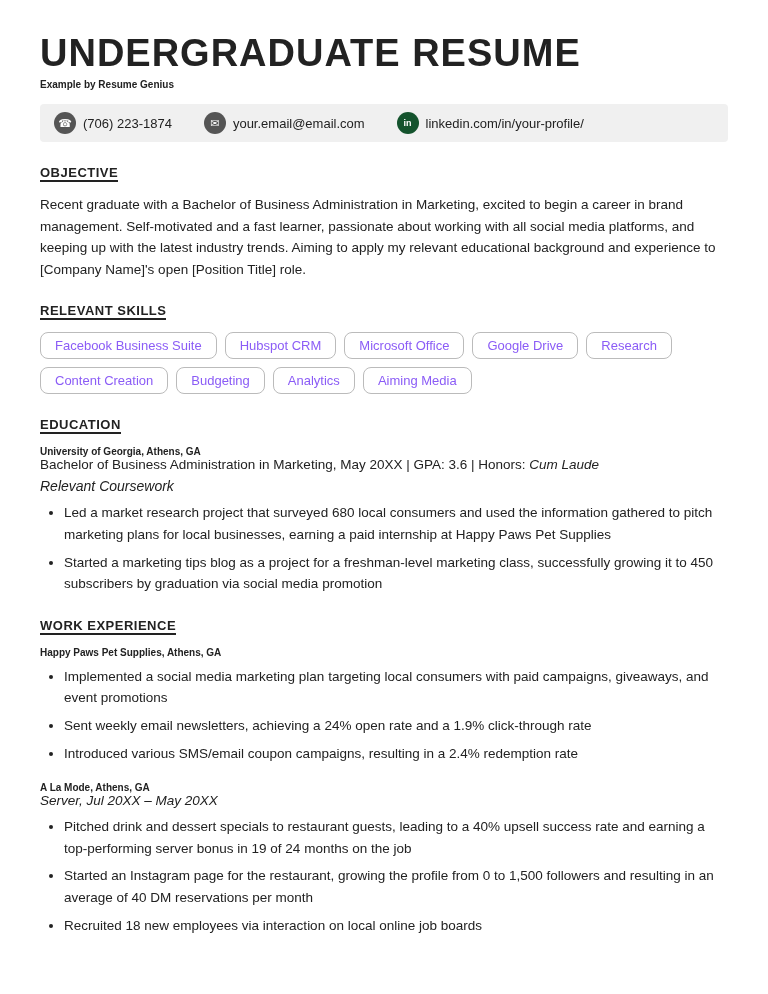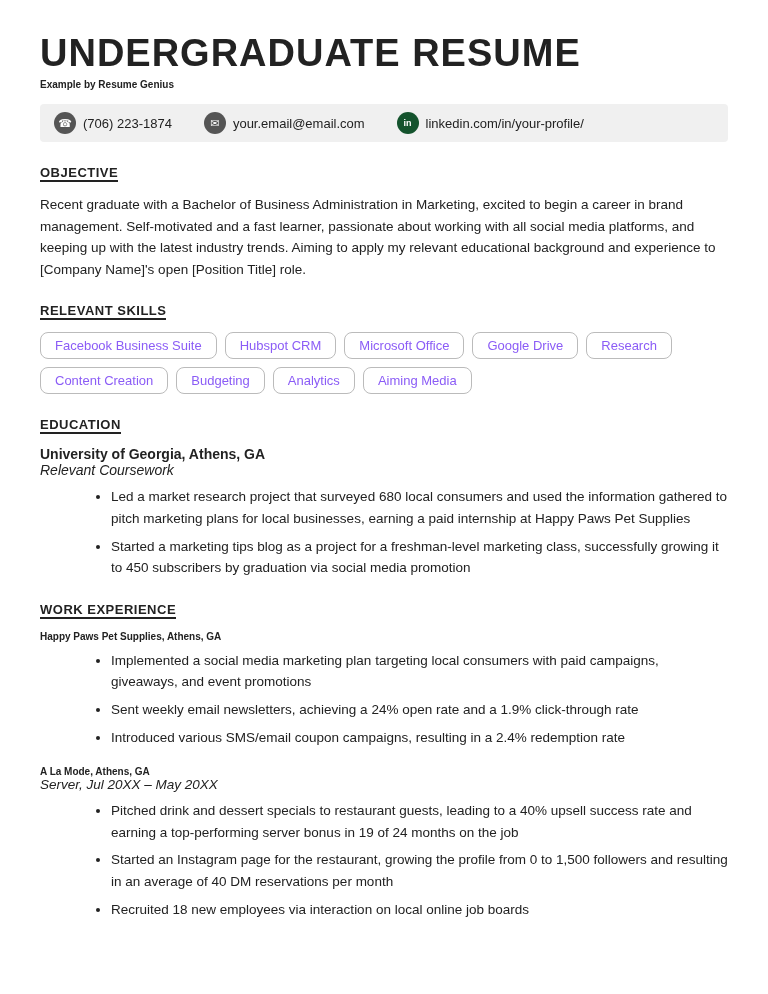--- a/index.html
+++ b/index.html
@@ -81,38 +81,37 @@
     .skill-badge {
       border: 1px solid #bbb;
       border-radius: 8px;
       padding: 5px 14px;
       font-size: 13px;
       background: #fff;
       color: #8b5cf6;
     }
     .edu-name {
       font-weight: bold;
-      font-size: 14px;
+      font-size: 10px;
     }
     .edu-degree {
       font-size: 13.5px;
       margin-bottom: 6px;
     }
     .italic {
       font-style: italic;
     }
     ul.bullet-list {
       margin-left: 24px;
       margin-top: 8px;
     }
     ul.bullet-list li {
       font-size: 13.5px;
       line-height: 1.6;
       margin-bottom: 6px;
-      margin-left: 47px;
     }
     .work-company {
       font-weight: bold;
       font-size: 10px;
     }
     .work-title {
       font-style: italic;
       font-size: 13.5px;
       margin-bottom: 8px;
     }
@@ -159,20 +158,21 @@
       <div class="skill-badge">Analytics</div>
       <div class="skill-badge">Aiming Media</div>
     </div>
 </div>
 
 <div class="section">
   <div class="section-title">Education</div>
   <div id="education-entries">
       <div>
         <div class="edu-name">University of Georgia, Athens, GA</div>
+        <div class="edu-degree">Bachelor of Business Administration in Marketing, May 20XX | GPA: 3.6 | Honors: <em>Cum Laude</em></div>
         <div class="italic">Relevant Coursework</div>
         <ul class="bullet-list">
           <li>Led a market research project that surveyed 680 local consumers and used the information gathered to pitch marketing plans for local businesses, earning a paid internship at Happy Paws Pet Supplies</li>
           <li>Started a marketing tips blog as a project for a freshman-level marketing class, successfully growing it to 450 subscribers by graduation via social media promotion</li>
         </ul>
       </div>
     </div>
 </div>
 
 <div class="section">

